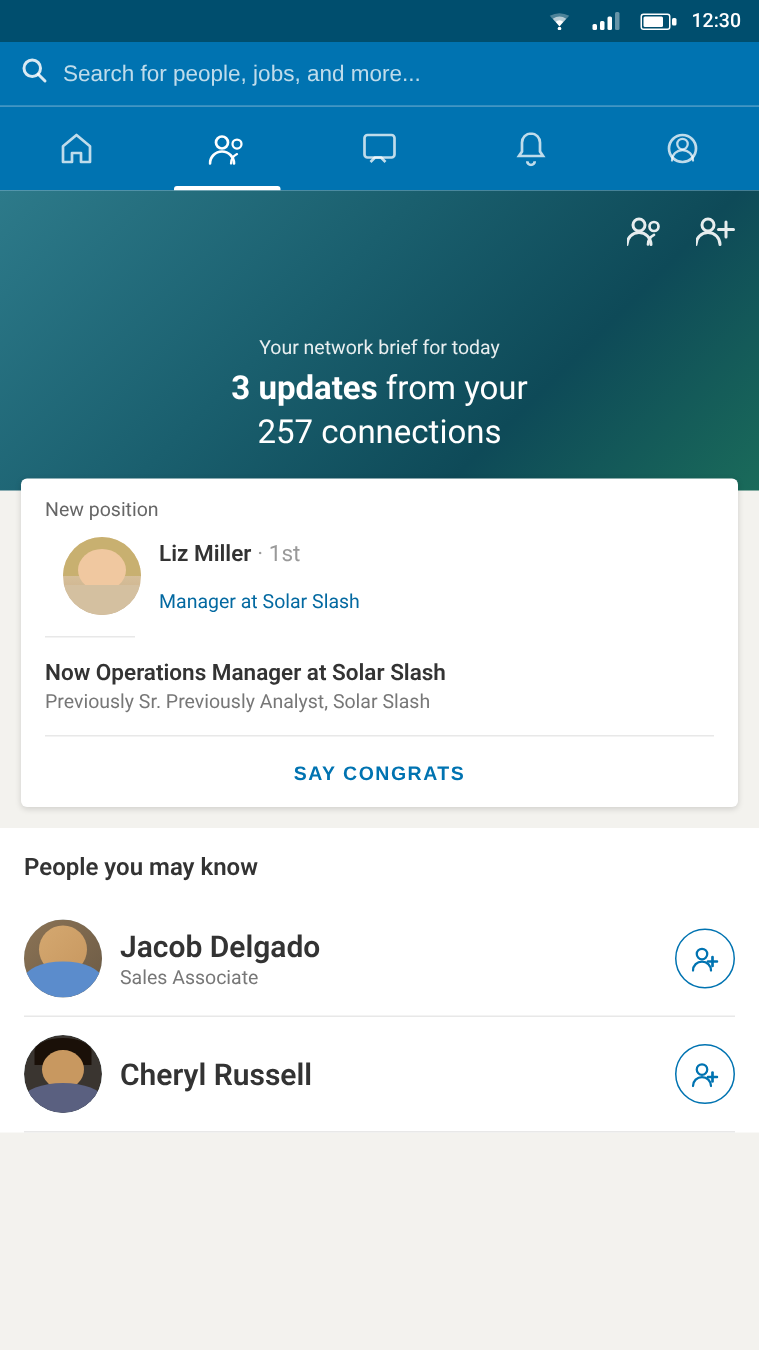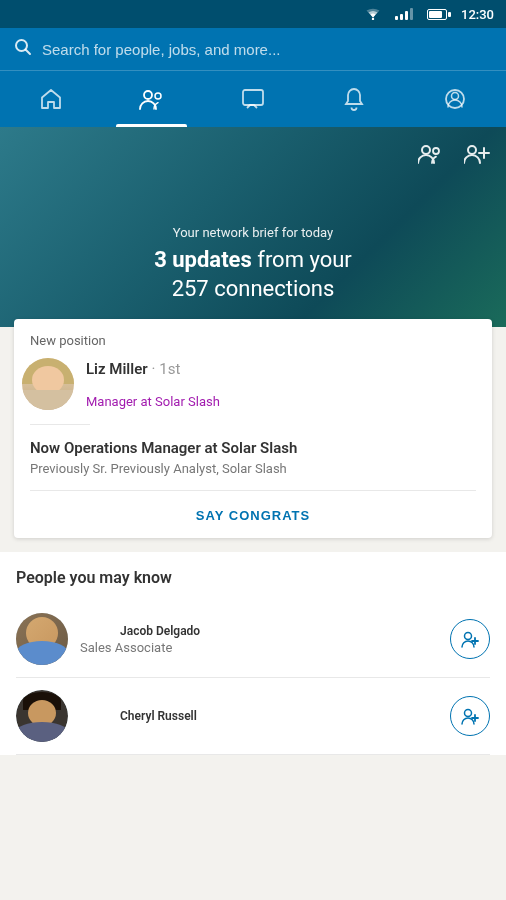--- a/index.html
+++ b/index.html
@@ -165,39 +165,39 @@
     }
     .card-header {
       padding: 14px 16px 10px;
       font-size: 13px;
       color: #666;
       font-weight: 400;
     }
     .card-person {
       display: flex;
       align-items: center;
-      padding: 0 8px 14px;
+      padding: 0 28px 14px;
       gap: 12px;
     }
     .person-info {
       flex: 1;
     }
     .person-name {
       font-size: 15px;
       font-weight: 600;
       color: #333;
     }
     .person-degree {
       font-size: 15px;
       color: #999;
       font-weight: 400;
     }
     .person-title {
       font-size: 13px;
-      color: #a21caf;
+      color: #0369a1;
       margin-top: 16px;
     }
     .card-divider {
       height: 1px;
       background: #e8e8e8;
       margin: 0 16px;
       width: 60px;
     }
     .card-update {
       padding: 14px 16px;
@@ -272,24 +272,23 @@
       background: linear-gradient(135deg, #4a4a4a, #2a2a2a);
       width: 100%;
       height: 100%;
       position: relative;
       overflow: hidden;
     }
     .person-row-info {
       flex: 1;
     }
     .person-row-name {
-      font-size: 12px;
+      font-size: 20px;
       font-weight: 600;
       color: #333;
-      margin-left: 40px;
     }
     .person-row-title {
       font-size: 13px;
       color: #777;
       margin-top: 2px;
     }
     .add-person-btn {
       width: 40px;
       height: 40px;
       border-radius: 50%;

